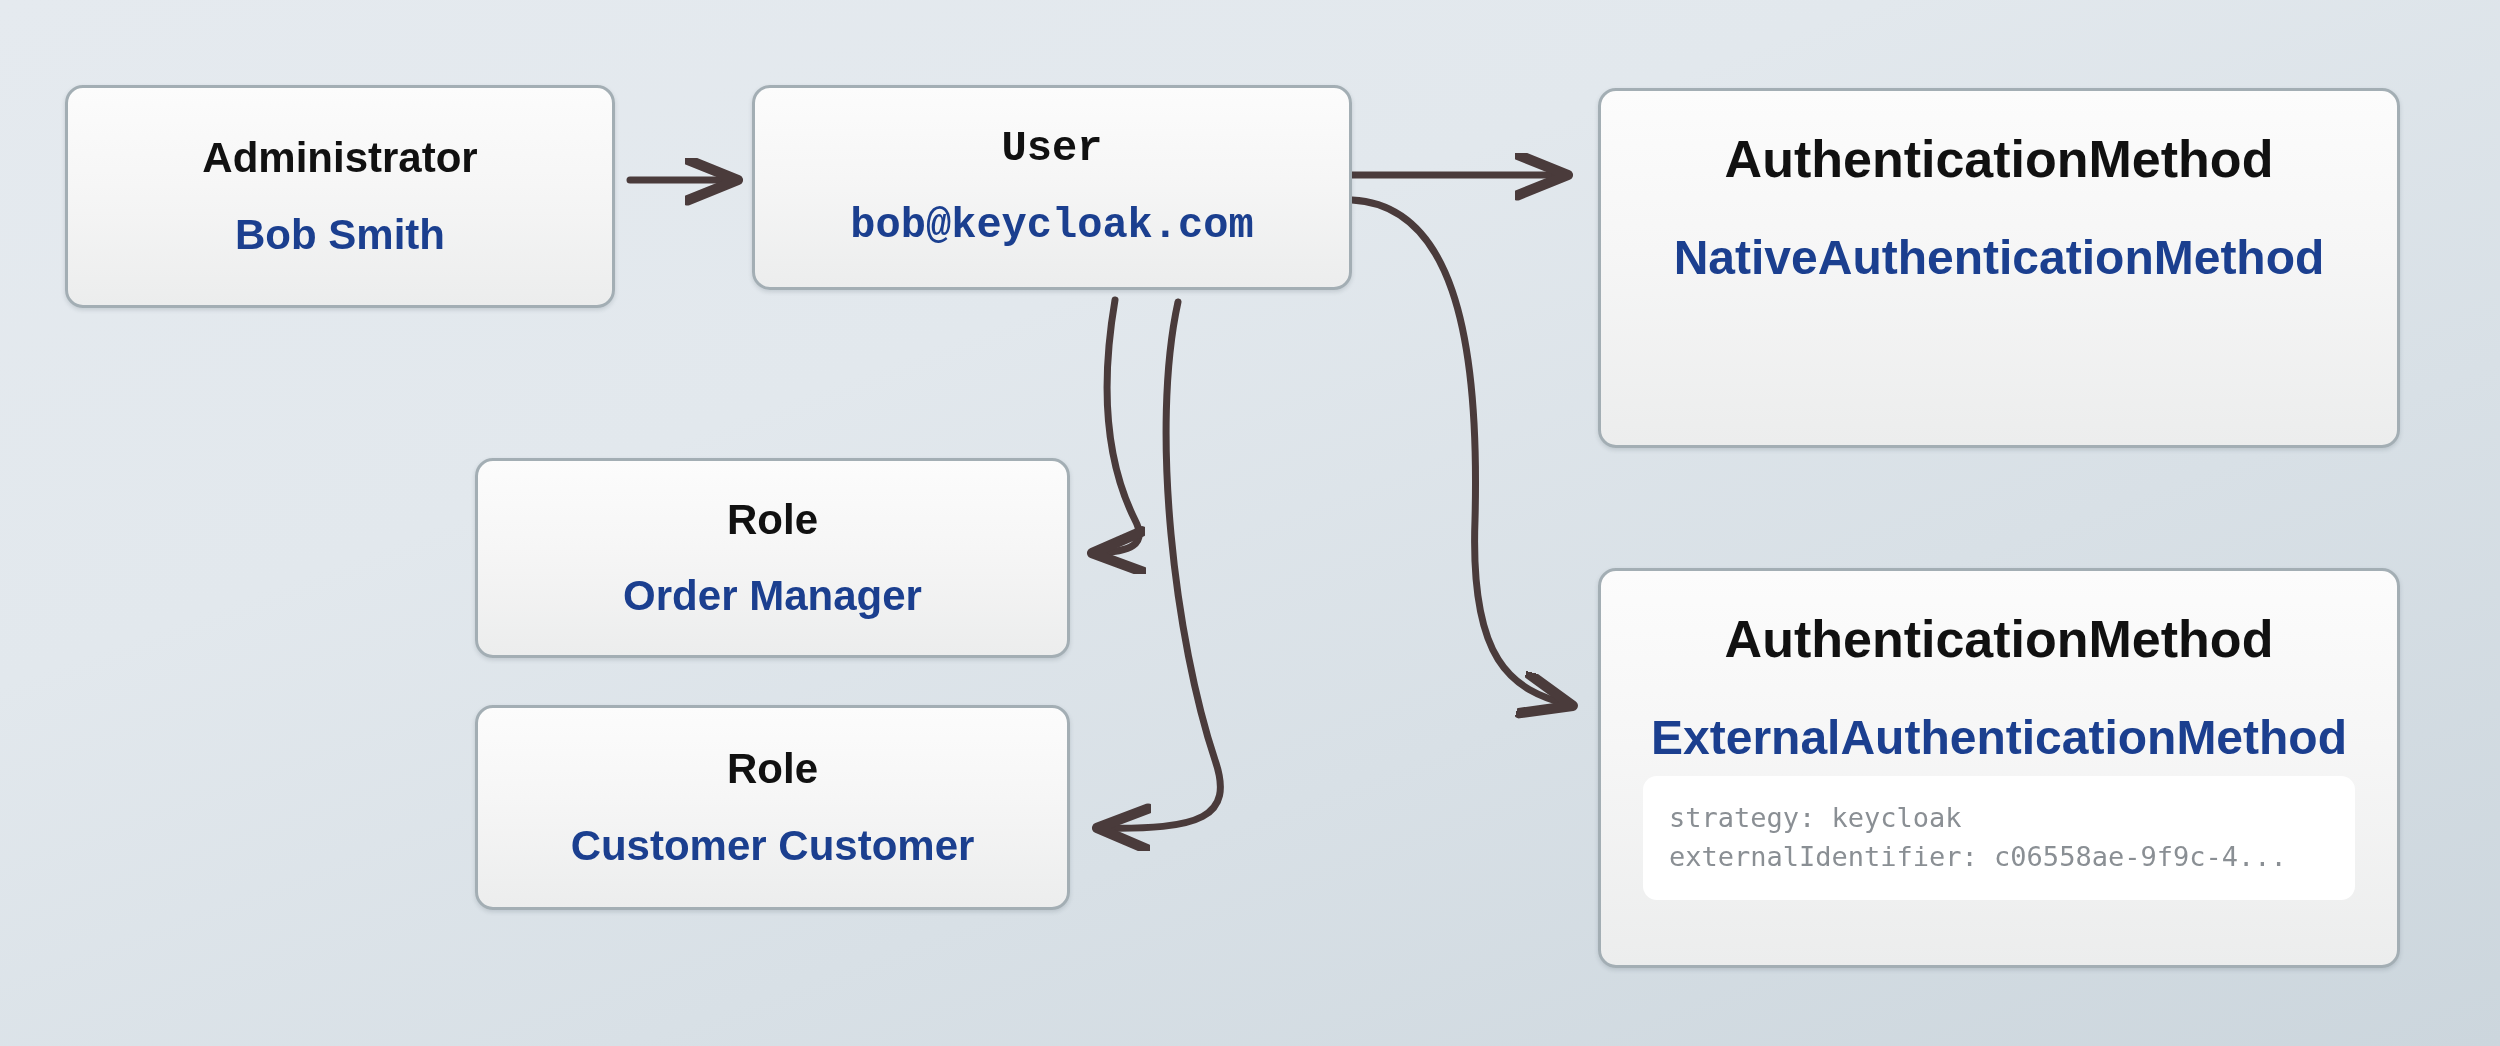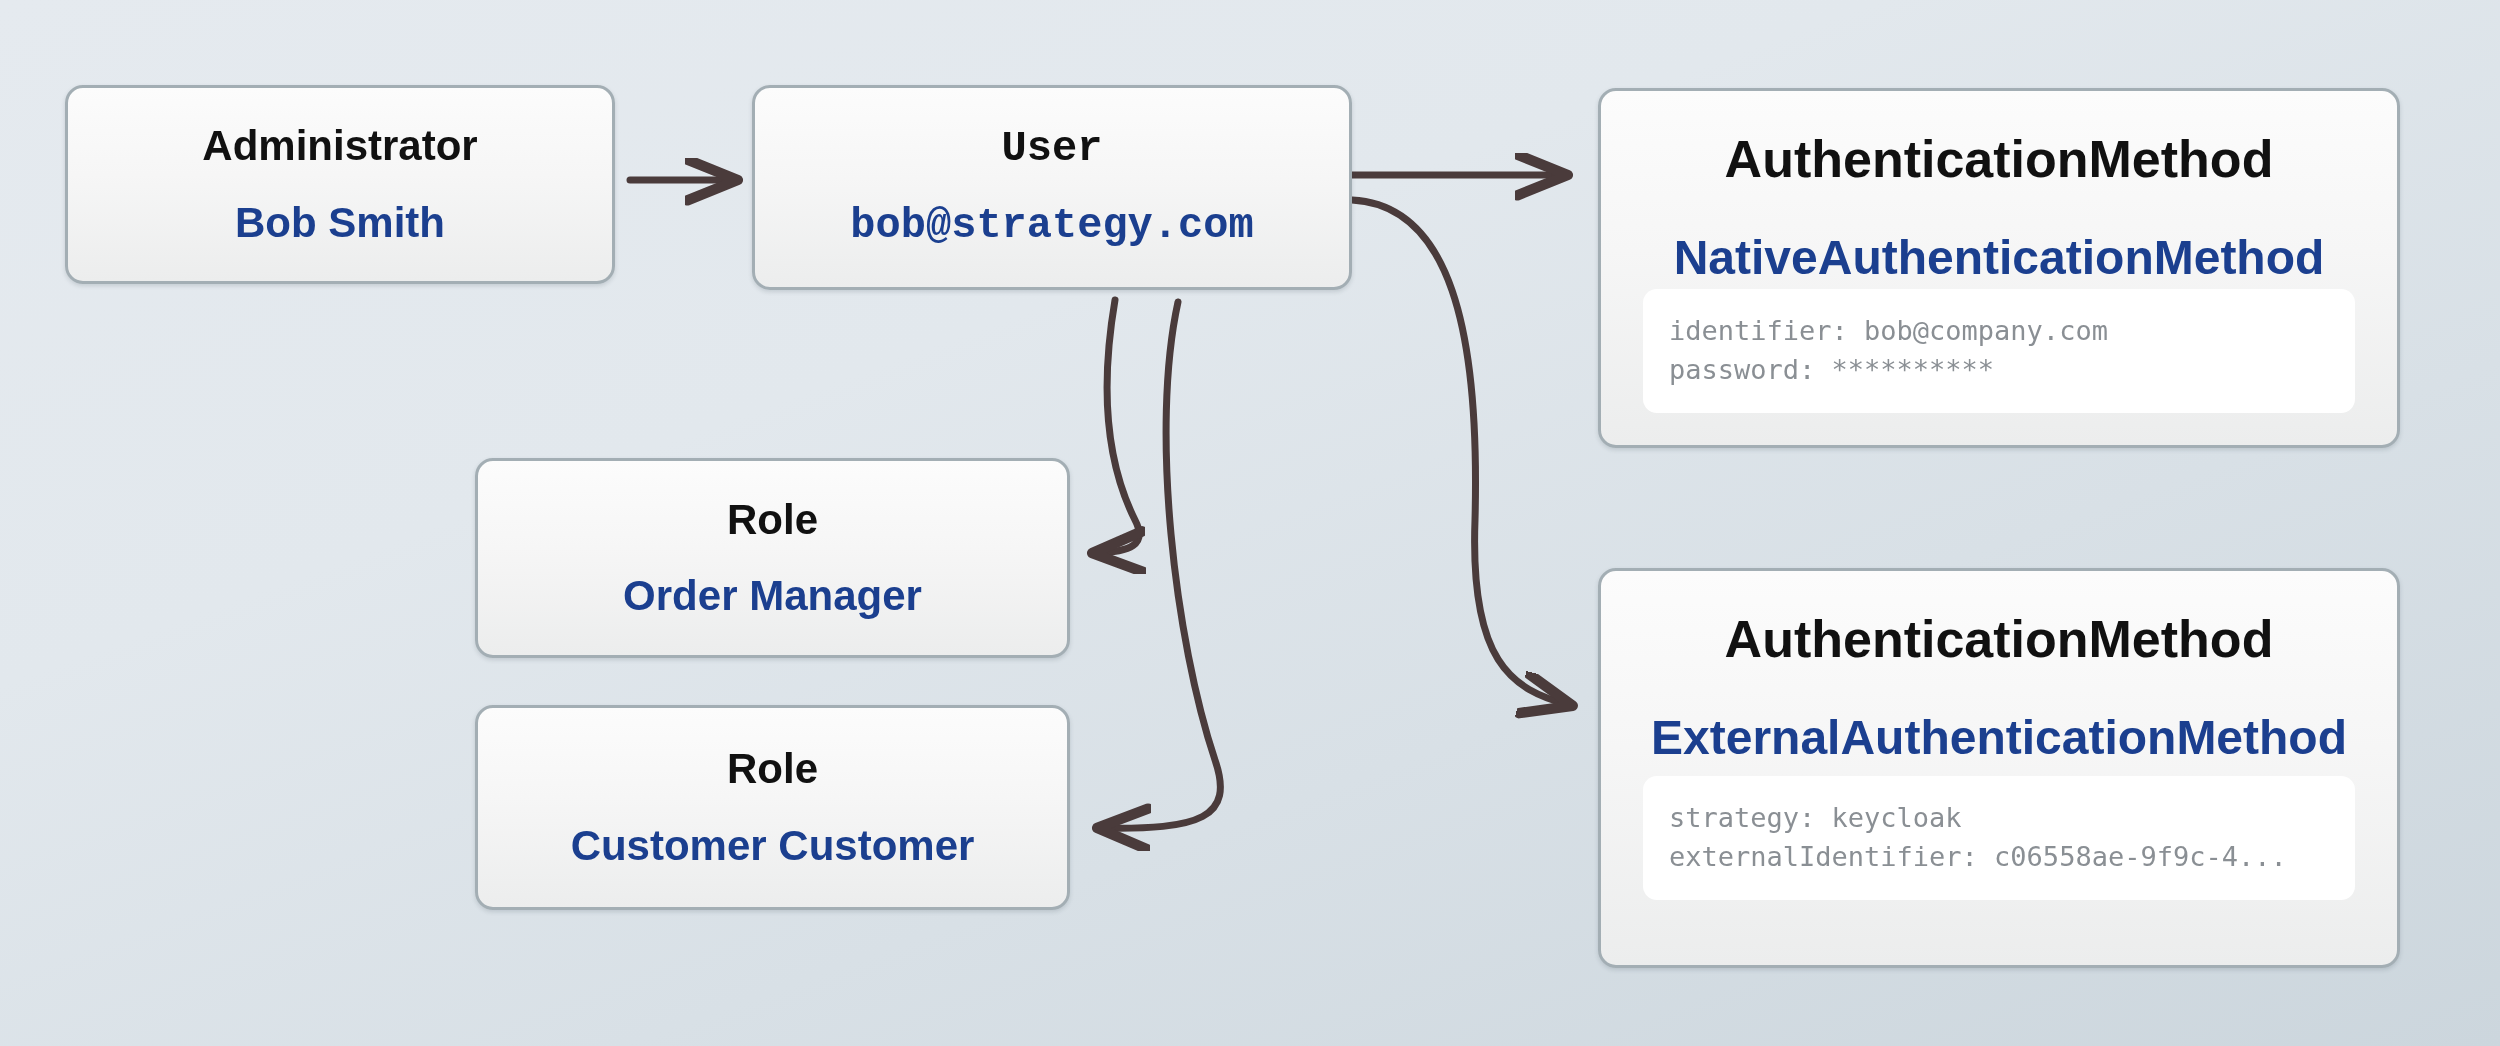--- a/index.html
+++ b/index.html
@@ -111,47 +111,43 @@
       <path d="M 1352 175 L 1565 175" marker-end="url(#arrowhead)"></path>
 
       <path d="M 1352 200 C 1450 205, 1480 330, 1475 520 C 1470 660, 1510 690, 1570 705" marker-end="url(#arrowhead)"></path>
 
       <path d="M 1115 300 C 1098 400, 1110 470, 1135 520 C 1148 545, 1130 552, 1095 553" marker-end="url(#arrowhead)"></path>
 
       <path d="M 1178 302 C 1150 430, 1175 640, 1215 760 C 1235 818, 1200 830, 1100 828" marker-end="url(#arrowhead)"></path>
     </g>
   </svg>
 
-  <div class="node card-simple" style="left:65px; top:85px; width:550px; height:199px;">
+  <div class="node card-simple" style="left:65px; top:85px; width:550px; height:223px;">
     <div class="node-type">Administrator</div>
     <div class="node-name">Bob Smith</div>
   </div>
 
   <div class="node card-simple" style="left:752px; top:85px; width:600px; height:205px;font-family:Liberation Mono, monospace;">
     <div class="node-type">User</div>
-    <div class="node-name">bob@strategy.com</div>
+    <div class="node-name">bob@keycloak.com</div>
   </div>
 
   <div class="node card-simple" style="left:475px; top:458px; width:595px; height:200px;">
     <div class="node-type">Role</div>
     <div class="node-name">Order Manager</div>
   </div>
 
   <div class="node card-simple" style="left:475px; top:705px; width:595px; height:205px;">
     <div class="node-type">Role</div>
     <div class="node-name">Customer Customer</div>
   </div>
 
   <div class="node card-props" style="left:1598px; top:88px; width:802px; height:360px;">
     <div class="node-type">AuthenticationMethod</div>
     <div class="node-name">NativeAuthenticationMethod</div>
-    <div class="props" style="top:198px;">
-      <div class="prop-line">identifier: bob@company.com</div>
-      <div class="prop-line">password: **********</div>
-    </div>
   </div>
 
   <div class="node card-props" style="left:1598px; top:568px; width:802px; height:400px;">
     <div class="node-type">AuthenticationMethod</div>
     <div class="node-name">ExternalAuthenticationMethod</div>
     <div class="props" style="top:205px;">
       <div class="prop-line">strategy: keycloak</div>
       <div class="prop-line">externalIdentifier: c06558ae-9f9c-4...</div>
     </div>
   </div>

